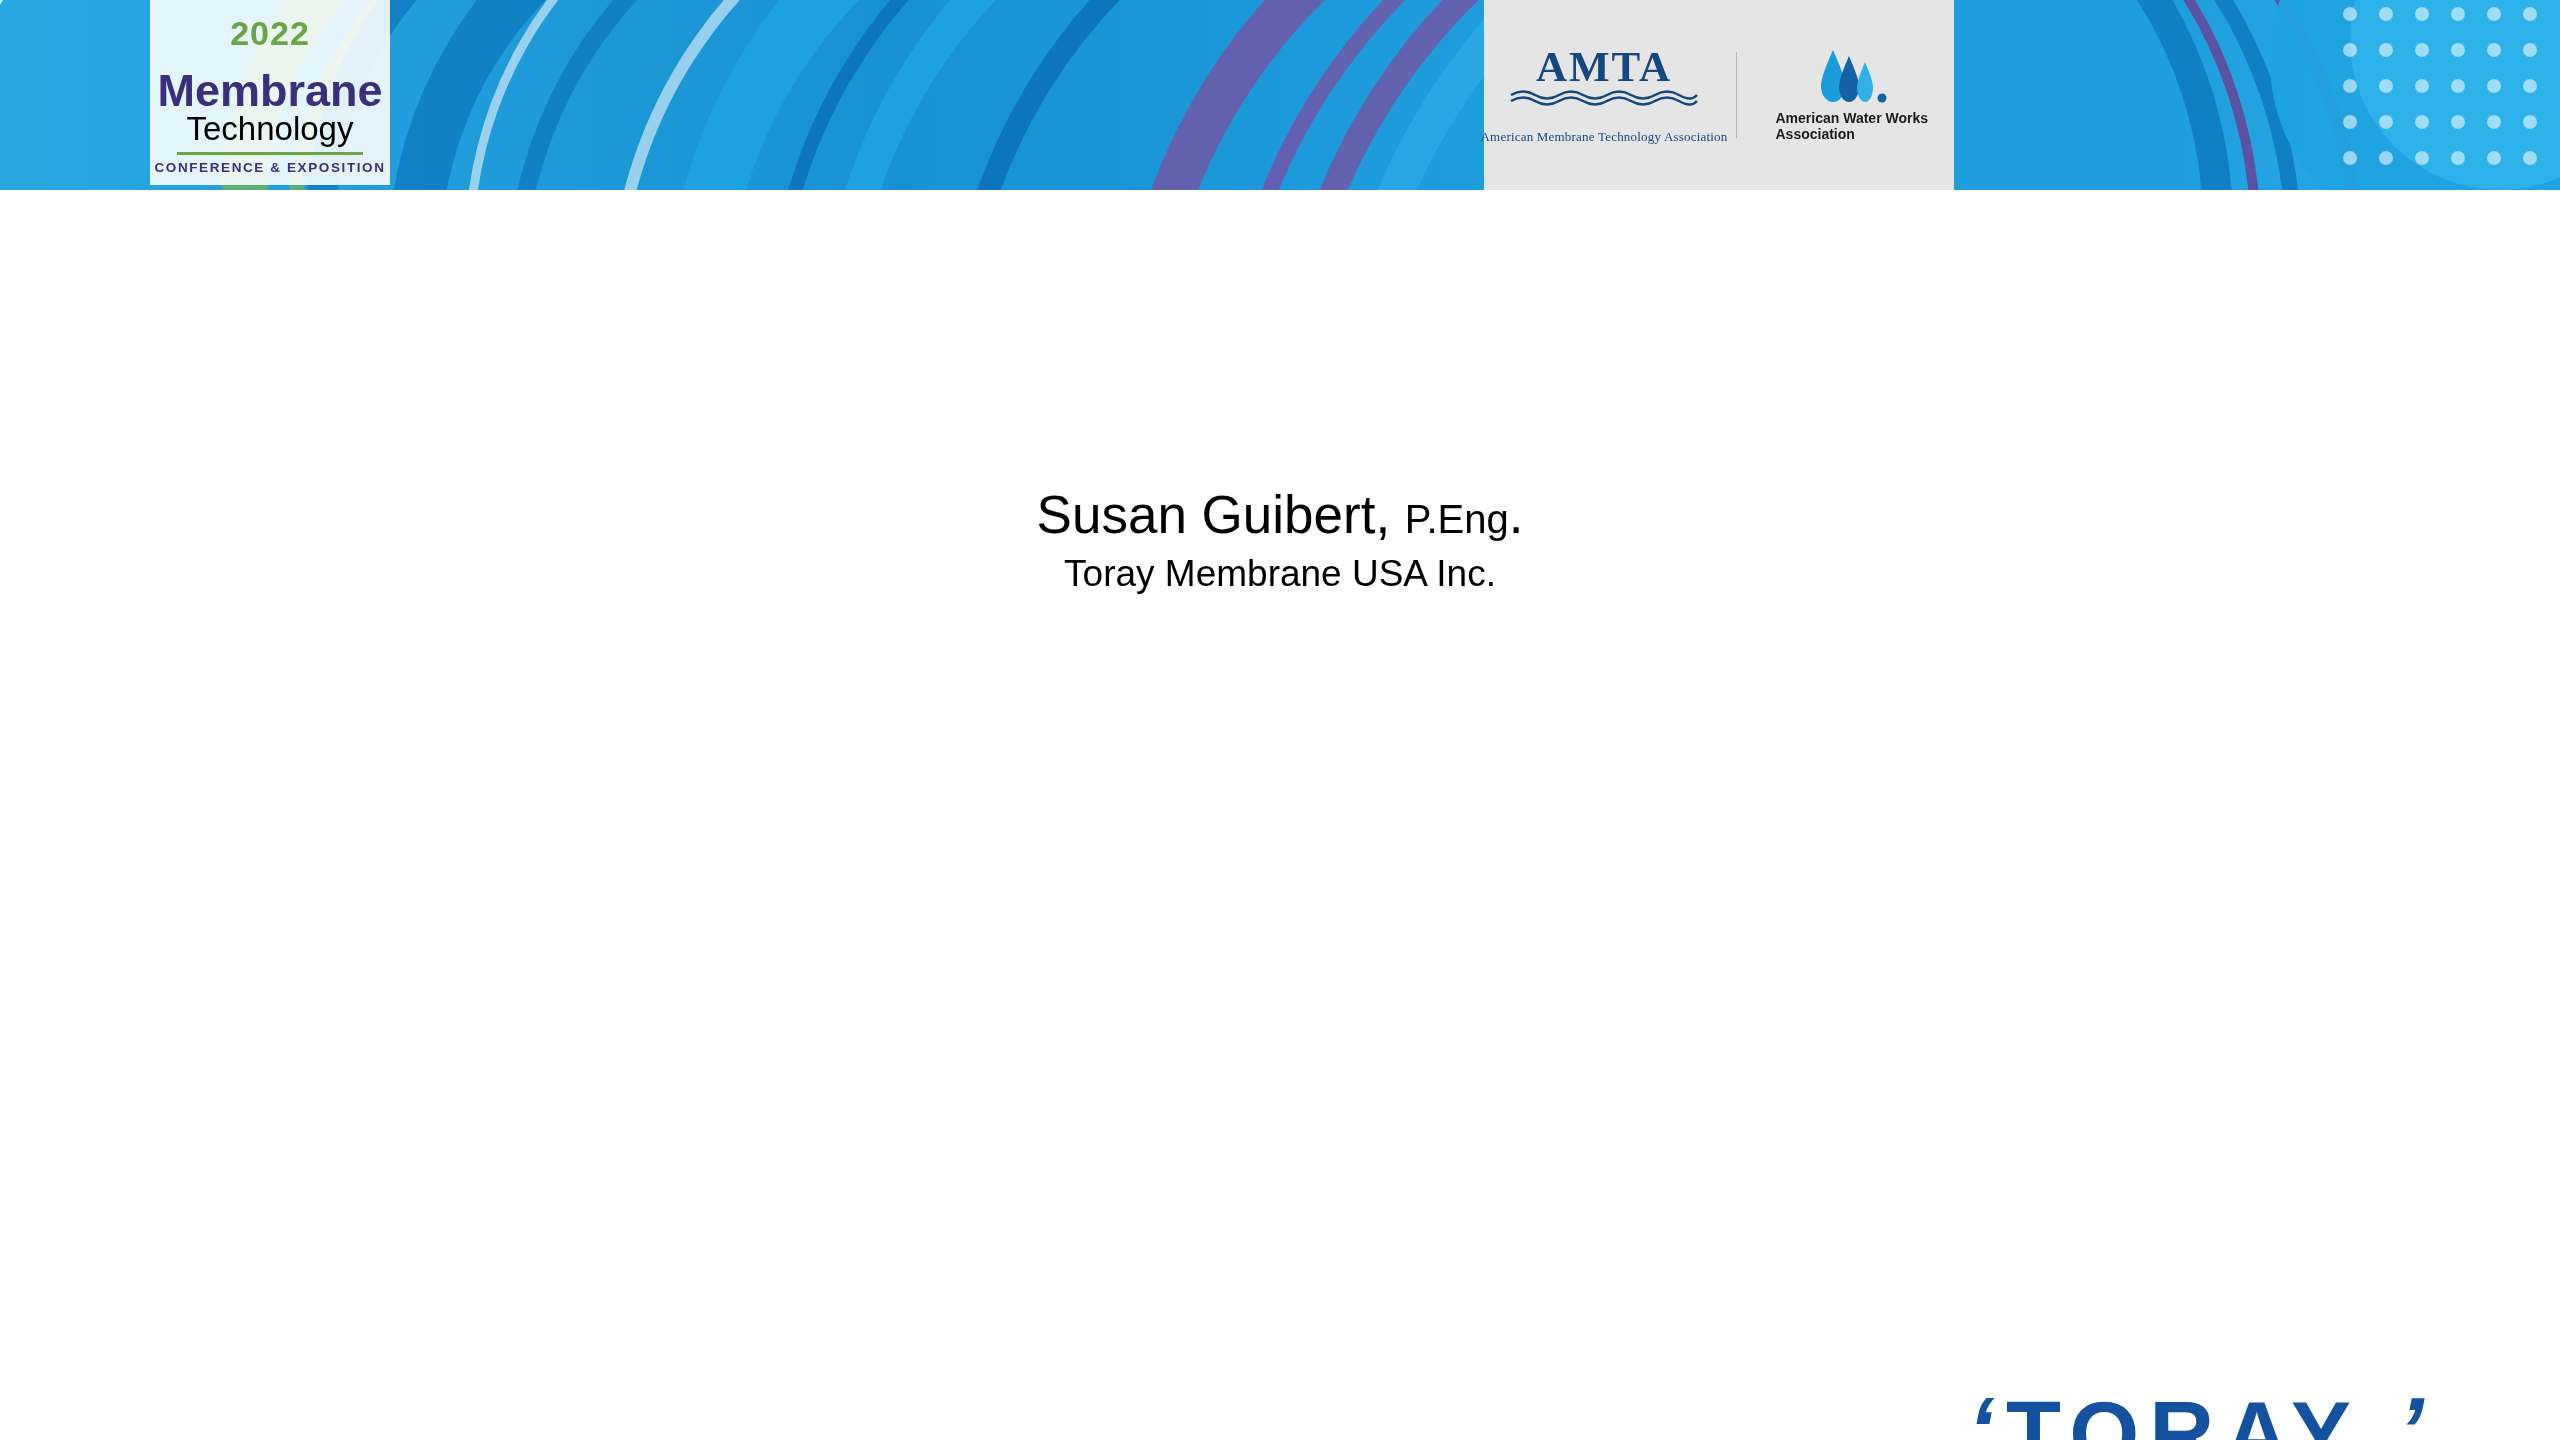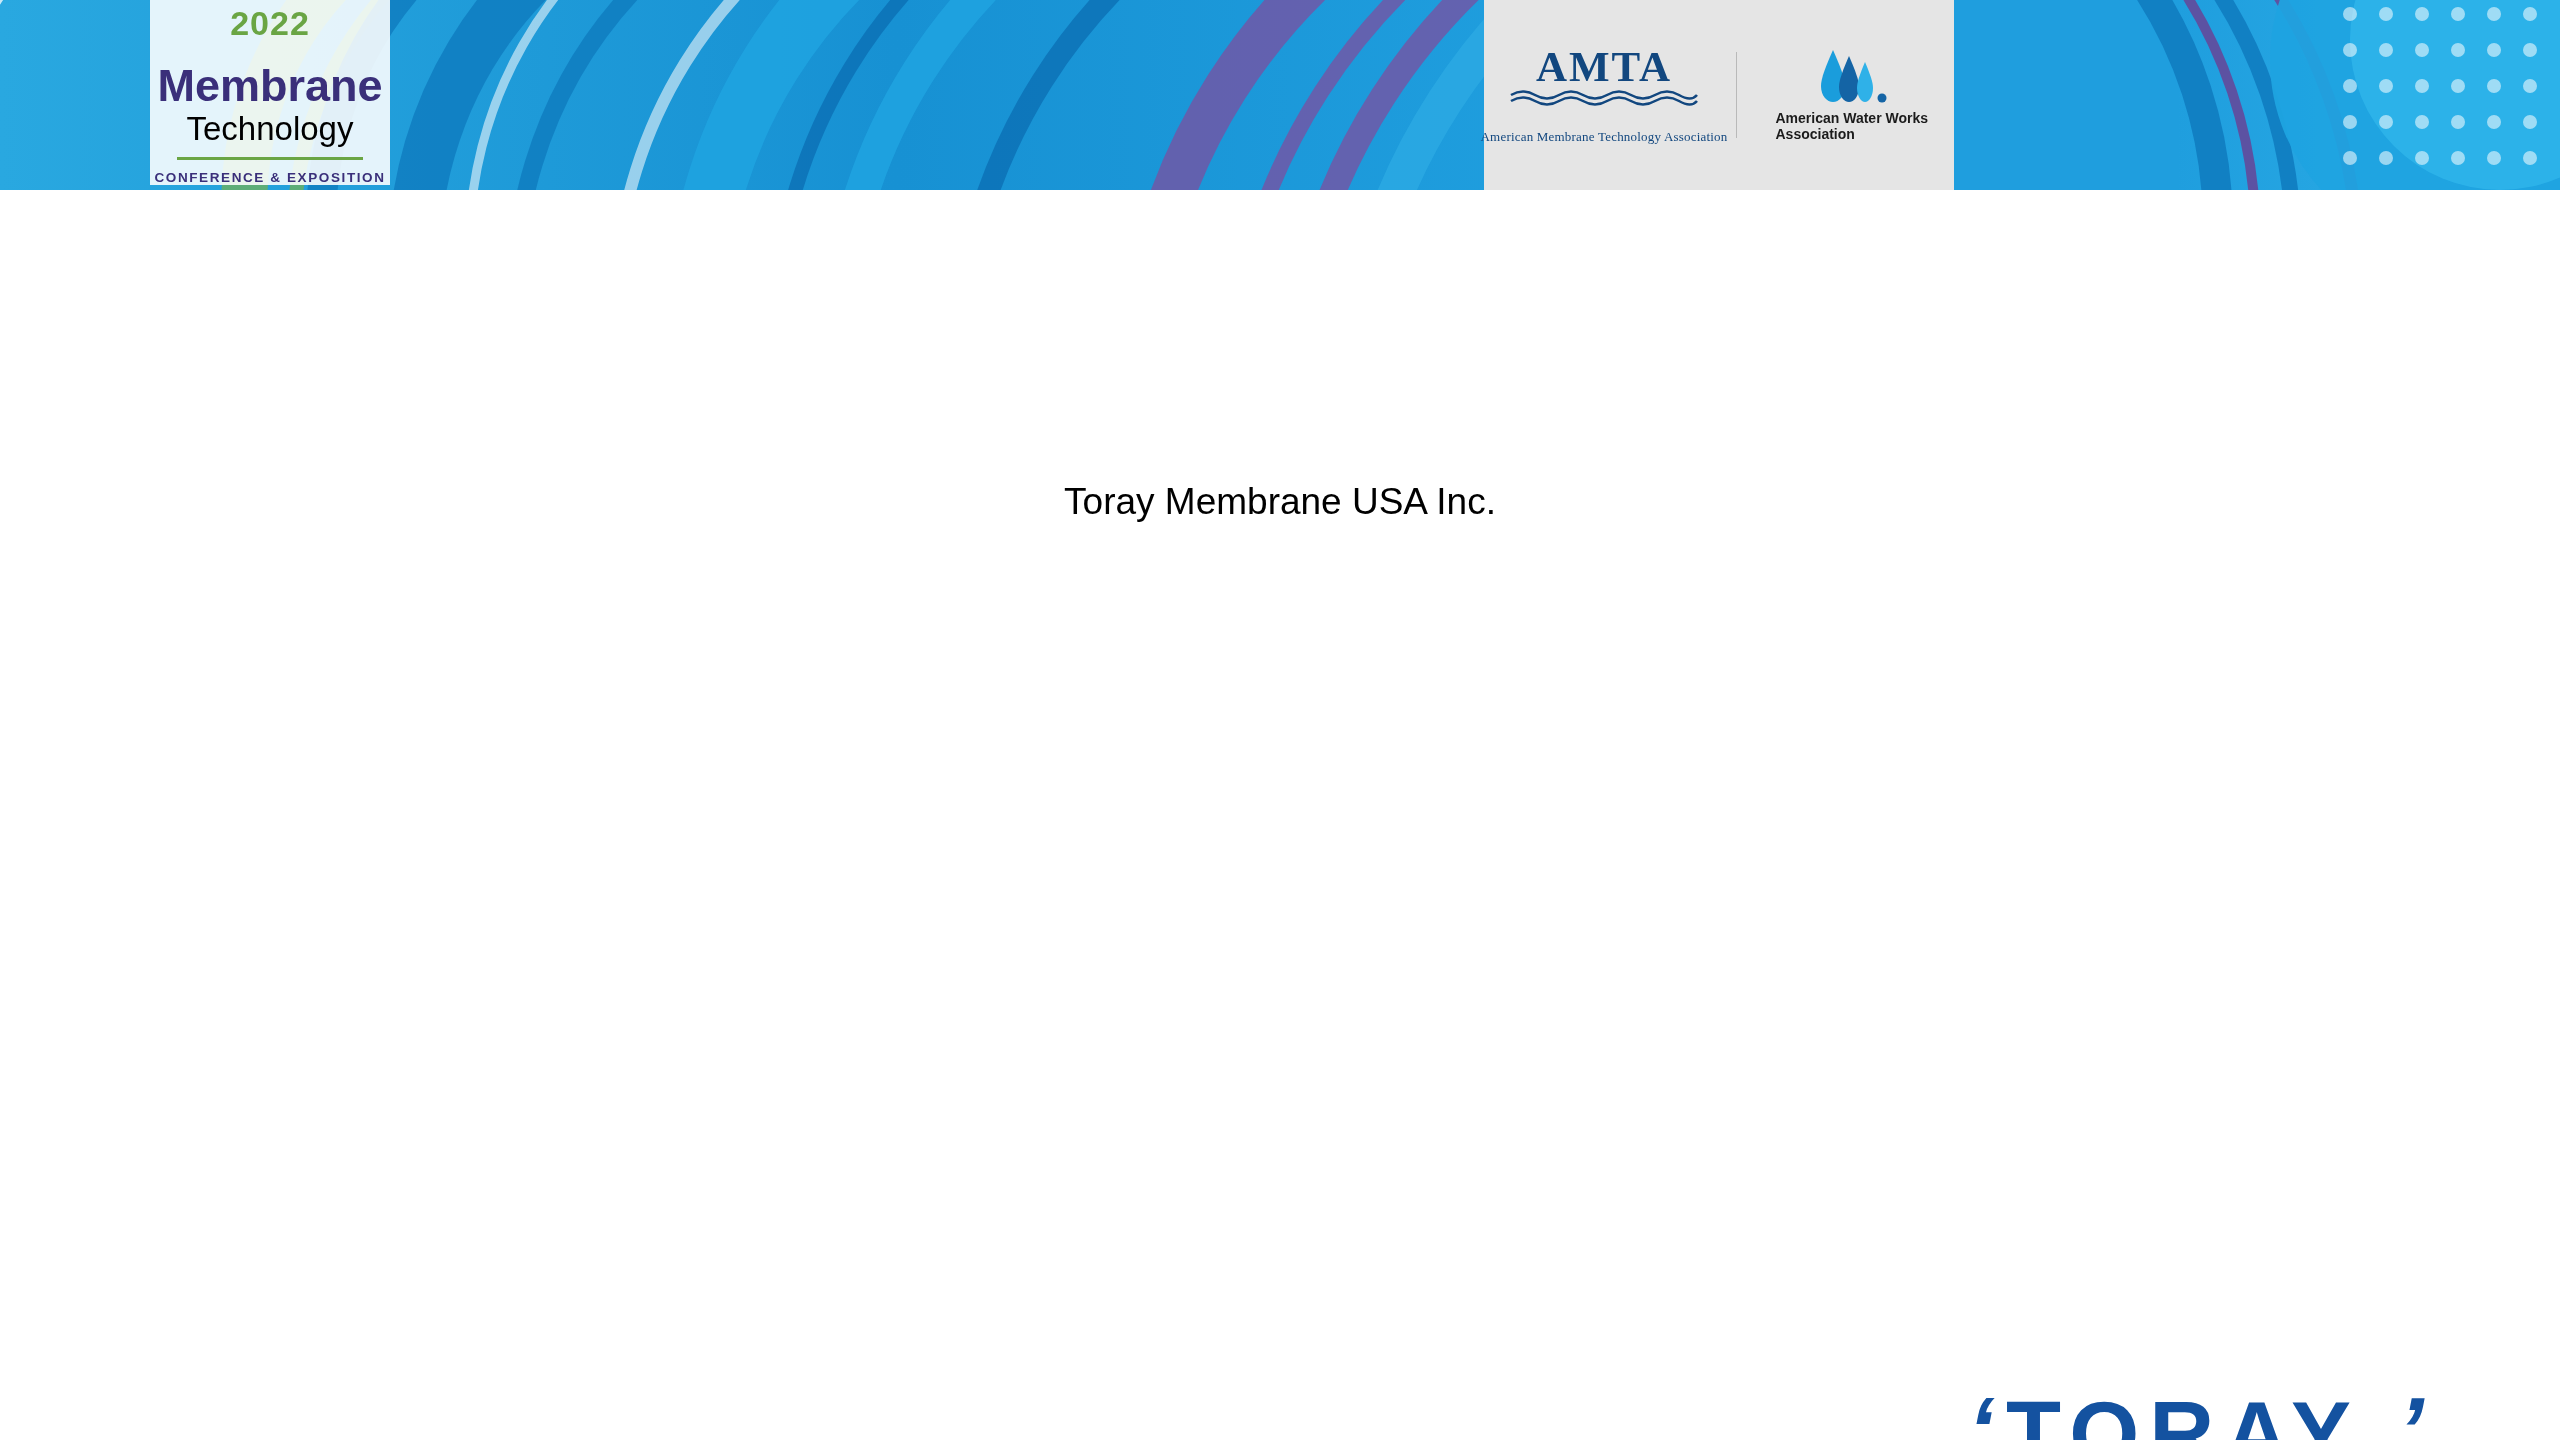--- a/index.html
+++ b/index.html
@@ -104,21 +104,21 @@
   .mtc-logo {
     position: absolute;
     top: 0;
     left: 150px;
     width: 240px;
     height: 185px;
     background: rgba(255,255,255,0.88);
     display: flex;
     flex-direction: column;
     align-items: center;
-    justify-content: space-between;
+    justify-content: center;
     padding-top: 6px;
     box-sizing: border-box;
   }
   .mtc-year {
     font-size: 34px;
     color: #6aa544;
     font-weight: bold;
     line-height: 1;
     letter-spacing: 1px;
   }
@@ -341,20 +341,24 @@
         <span>Association</span>
       </div>
     </div>
   </div>
 </div>
 
 <div class="slide-body">
 
   <div class="title-block">
 
+    <div class="presenter">
+      <span>Susan Guibert,</span>
+      <span class="credential">P.Eng</span><span class="credential-dot">.</span>
+    </div>
 
     <div class="affiliation">Toray Membrane USA Inc.</div>
   </div>
 
   <div class="toray-logo">
     <svg width="500" height="170" viewBox="0 0 500 170">
       <text x="8" y="92" font-family="&quot;Liberation Sans&quot;, sans-serif" font-size="92" font-weight="bold" font-style="italic" fill="#1452a0">‘</text>
       <text x="46" y="95" font-family="&quot;Liberation Sans&quot;, sans-serif" font-size="90" font-weight="bold" fill="#1452a0" letter-spacing="10">TORAY</text>
       <text x="438" y="92" font-family="&quot;Liberation Sans&quot;, sans-serif" font-size="92" font-weight="bold" font-style="italic" fill="#1452a0">’</text>
       <text x="16" y="150" font-family="&quot;Liberation Sans&quot;, sans-serif" font-size="37" font-weight="bold" fill="#1452a0">Innovation by Chemistry</text>

